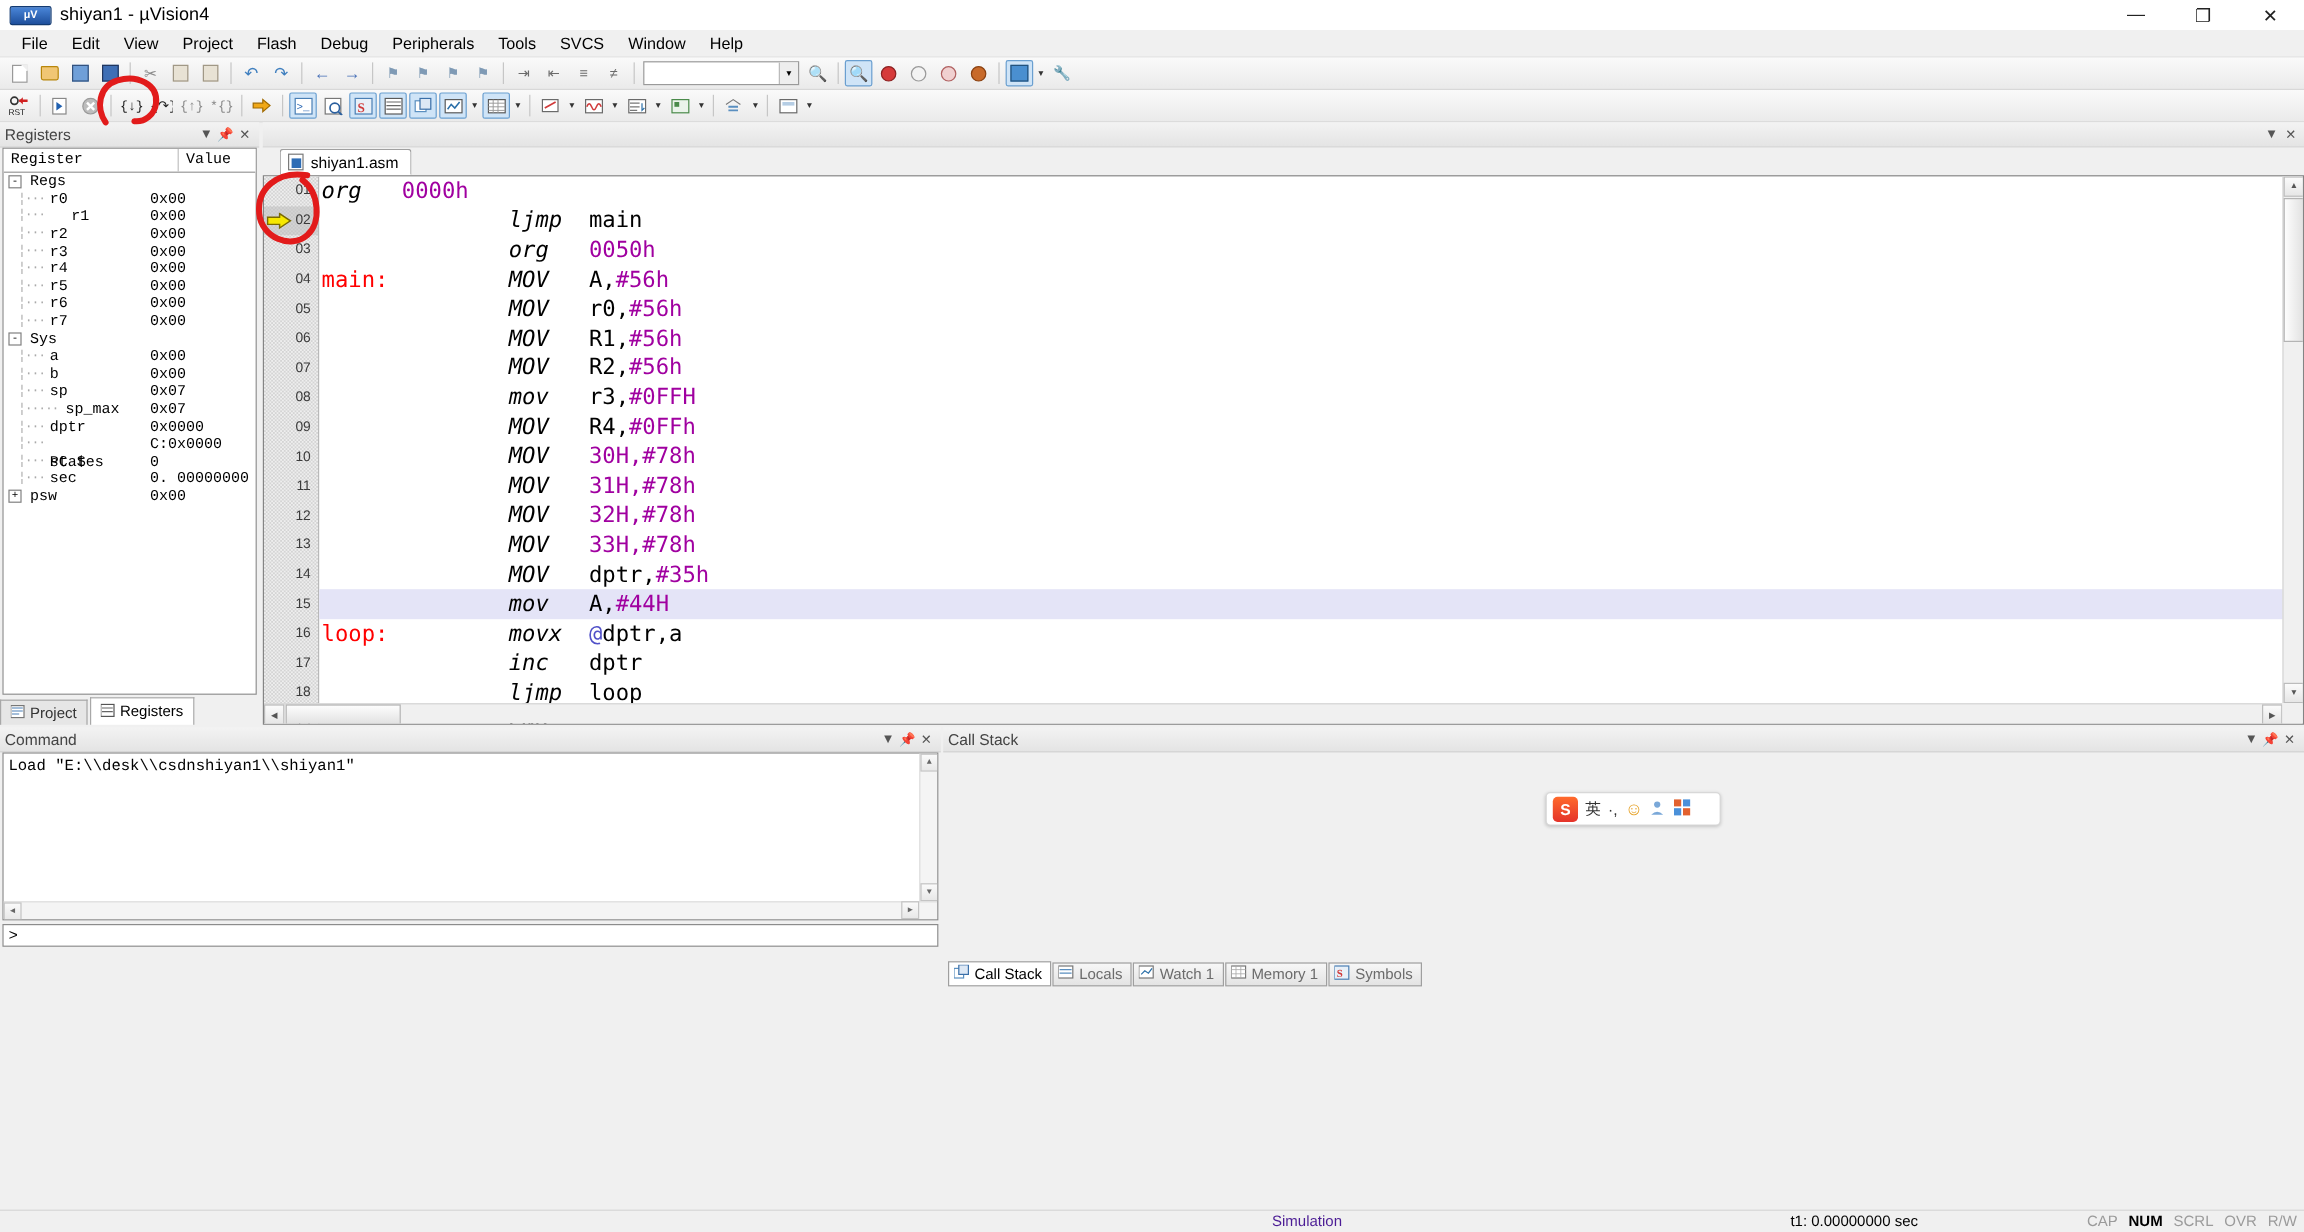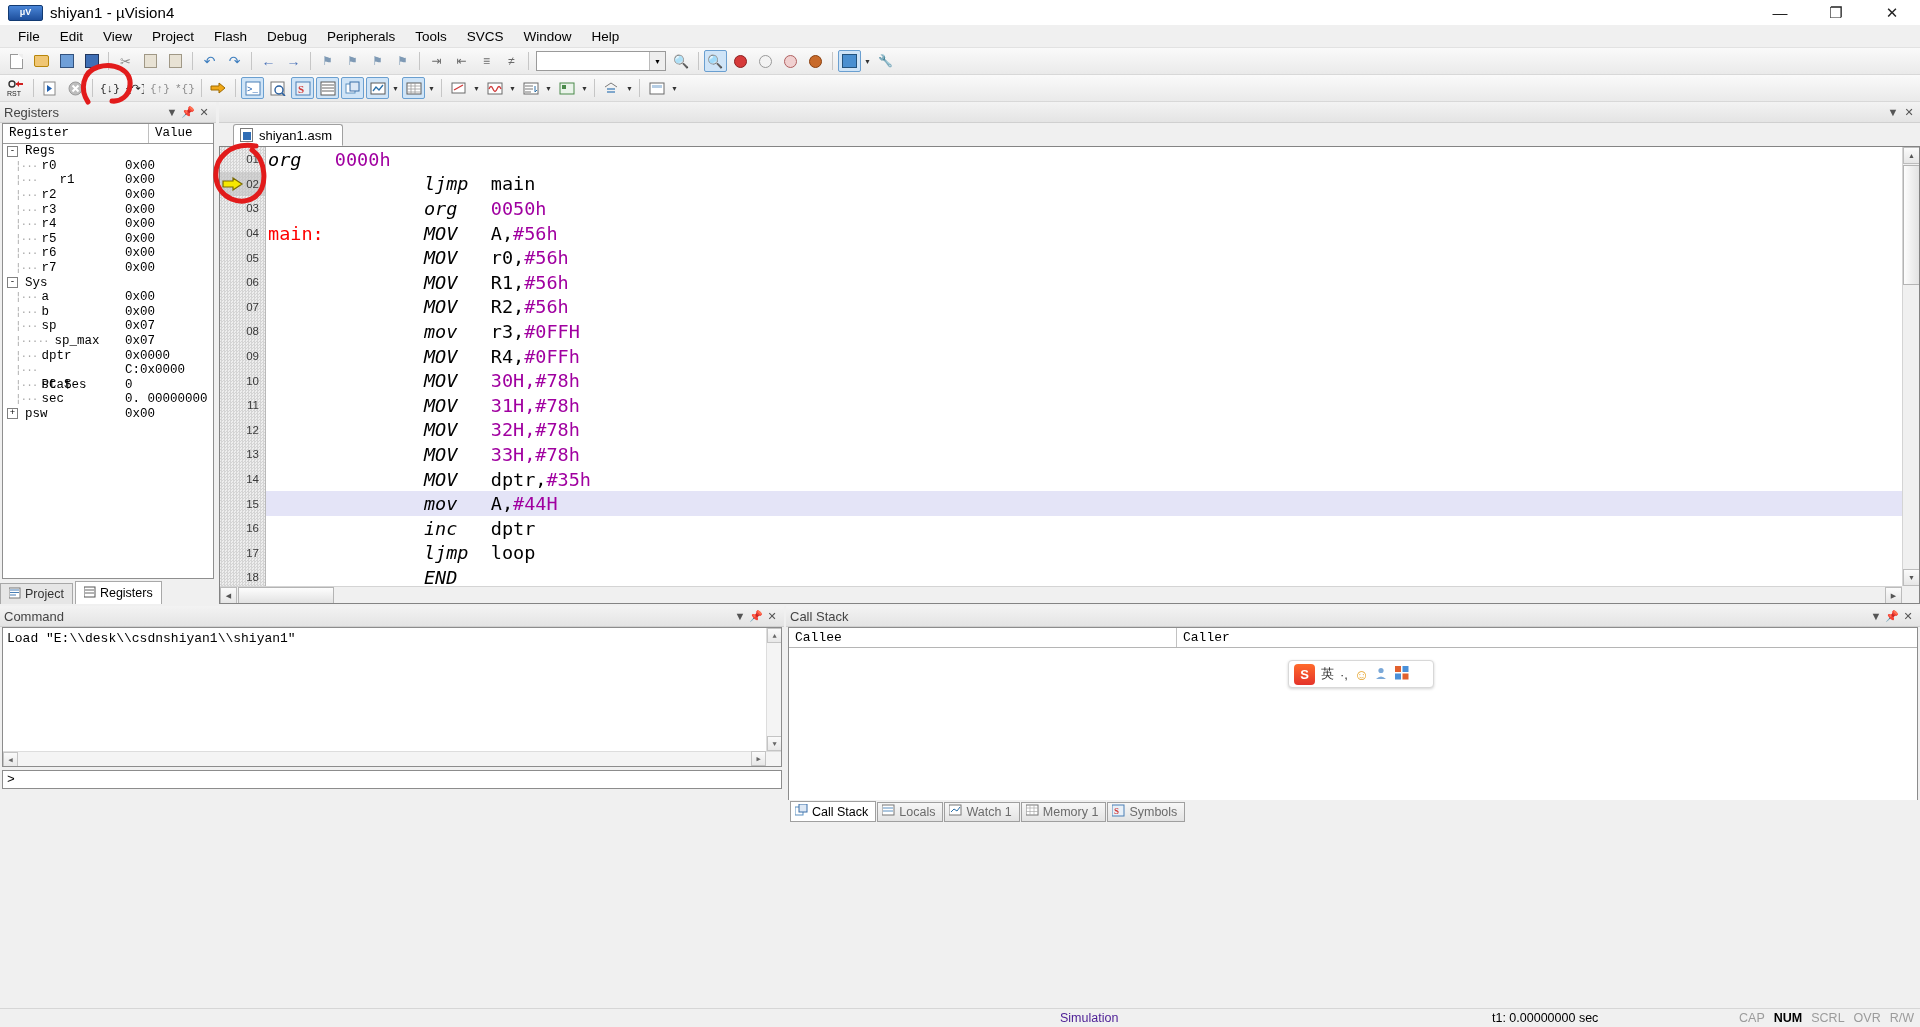--- a/index.html
+++ b/index.html
@@ -829,20 +829,21 @@
           <div class="cline"><span class="c-label" style="display: inline-block; width: 14ch;"></span><span class="c-kw" style="display: inline-block; min-width: 5ch;">MOV</span><span> </span><span><span class="c-plain">R1,</span><span class="c-num">#56h</span></span></div>
           <div class="cline"><span class="c-label" style="display: inline-block; width: 14ch;"></span><span class="c-kw" style="display: inline-block; min-width: 5ch;">MOV</span><span> </span><span><span class="c-plain">R2,</span><span class="c-num">#56h</span></span></div>
           <div class="cline"><span class="c-label" style="display: inline-block; width: 14ch;"></span><span class="c-kw" style="display: inline-block; min-width: 5ch;">mov</span><span> </span><span><span class="c-plain">r3,</span><span class="c-num">#0FFH</span></span></div>
           <div class="cline"><span class="c-label" style="display: inline-block; width: 14ch;"></span><span class="c-kw" style="display: inline-block; min-width: 5ch;">MOV</span><span> </span><span><span class="c-plain">R4,</span><span class="c-num">#0FFh</span></span></div>
           <div class="cline"><span class="c-label" style="display: inline-block; width: 14ch;"></span><span class="c-kw" style="display: inline-block; min-width: 5ch;">MOV</span><span> </span><span class="c-num">30H,#78h</span></div>
           <div class="cline"><span class="c-label" style="display: inline-block; width: 14ch;"></span><span class="c-kw" style="display: inline-block; min-width: 5ch;">MOV</span><span> </span><span class="c-num">31H,#78h</span></div>
           <div class="cline"><span class="c-label" style="display: inline-block; width: 14ch;"></span><span class="c-kw" style="display: inline-block; min-width: 5ch;">MOV</span><span> </span><span class="c-num">32H,#78h</span></div>
           <div class="cline"><span class="c-label" style="display: inline-block; width: 14ch;"></span><span class="c-kw" style="display: inline-block; min-width: 5ch;">MOV</span><span> </span><span class="c-num">33H,#78h</span></div>
           <div class="cline"><span class="c-label" style="display: inline-block; width: 14ch;"></span><span class="c-kw" style="display: inline-block; min-width: 5ch;">MOV</span><span> </span><span><span class="c-plain">dptr,</span><span class="c-num">#35h</span></span></div>
           <div class="cline hl"><span class="c-label" style="display: inline-block; width: 14ch;"></span><span class="c-kw" style="display: inline-block; min-width: 5ch;">mov</span><span> </span><span><span class="c-plain">A,</span><span class="c-num">#44H</span></span></div>
+          <div class="cline"><span class="c-label" style="display: inline-block; width: 14ch;">loop:</span><span class="c-kw" style="display: inline-block; min-width: 5ch;">movx</span><span> </span><span><span class="c-at">@</span><span class="c-plain">dptr,a</span></span></div>
           <div class="cline"><span class="c-label" style="display: inline-block; width: 14ch;"></span><span class="c-kw" style="display: inline-block; min-width: 5ch;">inc</span><span> </span><span class="c-plain">dptr</span></div>
           <div class="cline"><span class="c-label" style="display: inline-block; width: 14ch;"></span><span class="c-kw" style="display: inline-block; min-width: 5ch;">ljmp</span><span> </span><span class="c-plain">loop</span></div>
           <div class="cline"><span class="c-label" style="display: inline-block; width: 14ch;"></span><span class="c-kw" style="display: inline-block; min-width: 5ch;">END</span><span> </span></div>
         </div>
 
       <div class="vscroll">
         <div class="sbtn">▲</div>
         <div class="thumb"></div>
         <div class="sbtn" style="position:absolute;bottom:0;">▼</div>
       </div>
@@ -878,26 +879,20 @@
       <span style="margin-left:4px"></span>
     </div>
   </div>
 
   <div class="cs-dock">
     <div class="panel-caption">
       <span class="cap-title">Call Stack</span>
       <span class="cap-btn">▼</span>
       <span class="cap-btn">📌</span>
       <span class="cap-btn">✕</span>
-    </div>
-    <div class="cs-body">
-      <div class="cs-head">
-        <div class="c1">Callee</div>
-        <div class="c2">Caller</div>
-      </div>
     </div>
   </div>
 
   <div class="ime">
     <div class="ime-logo">S</div>
     <div class="ime-t">英</div>
     <div class="ime-t">·,</div>
     <div class="ime-t" style="color:#e6a32a;font-size:15px">☺</div>
     <div>
       <svg width="14" height="14" viewBox="0 0 14 14">

